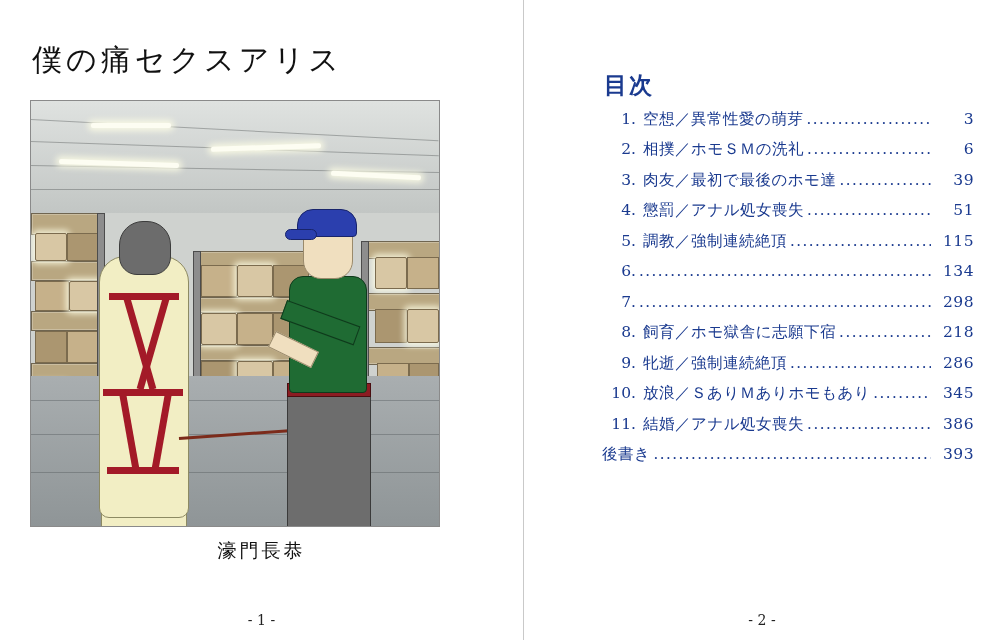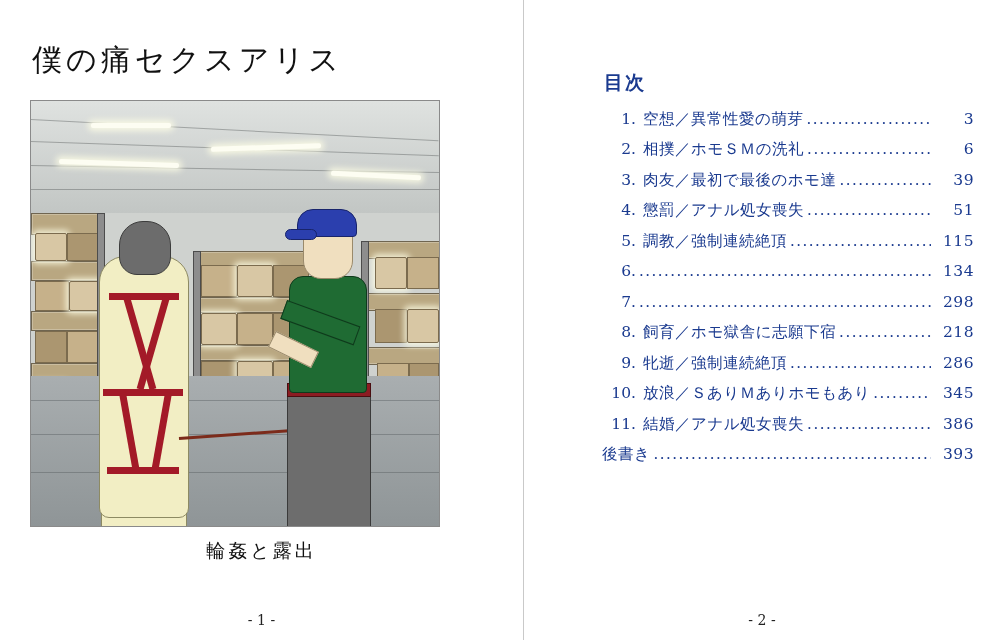--- a/index.html
+++ b/index.html
@@ -263,21 +263,21 @@
     font-size: 14px;
     color: #222222;
     font-family: "DejaVu Serif", "Liberation Serif", serif;
   }
 
   
   .toc-heading {
     position: absolute;
     left: 80px;
     top: 70px;
-    font-size: 19px;
+    font-size: 23px;
     font-weight: bold;
     letter-spacing: 2px;
     color: #1a3a8f;
     font-family: "DejaVu Serif", "Liberation Serif", serif;
   }
   .toc-list {
     position: absolute;
     left: 78px;
     top: 104px;
     width: 372px;
@@ -416,21 +416,21 @@
       <div class="pants-right"></div>
       <div class="belt-right"></div>
       <div class="body-right"></div>
       <div class="arm-right"></div>
       <div class="forearm-right"></div>
       <div class="head-right"></div>
       <div class="cap-right"></div>
       <div class="cap-brim"></div>
     </div>
 
-    <div class="author">輪姦と露出</div>
+    <div class="author">濠門長恭</div>
     <div class="page-number">- 1 -</div>
   </div>
 
   <div class="page page-right">
     <div class="toc-heading">目次</div>
 
     <div class="toc-list">
 
     <div class="toc-row">
           <span class="toc-num">1.</span>

